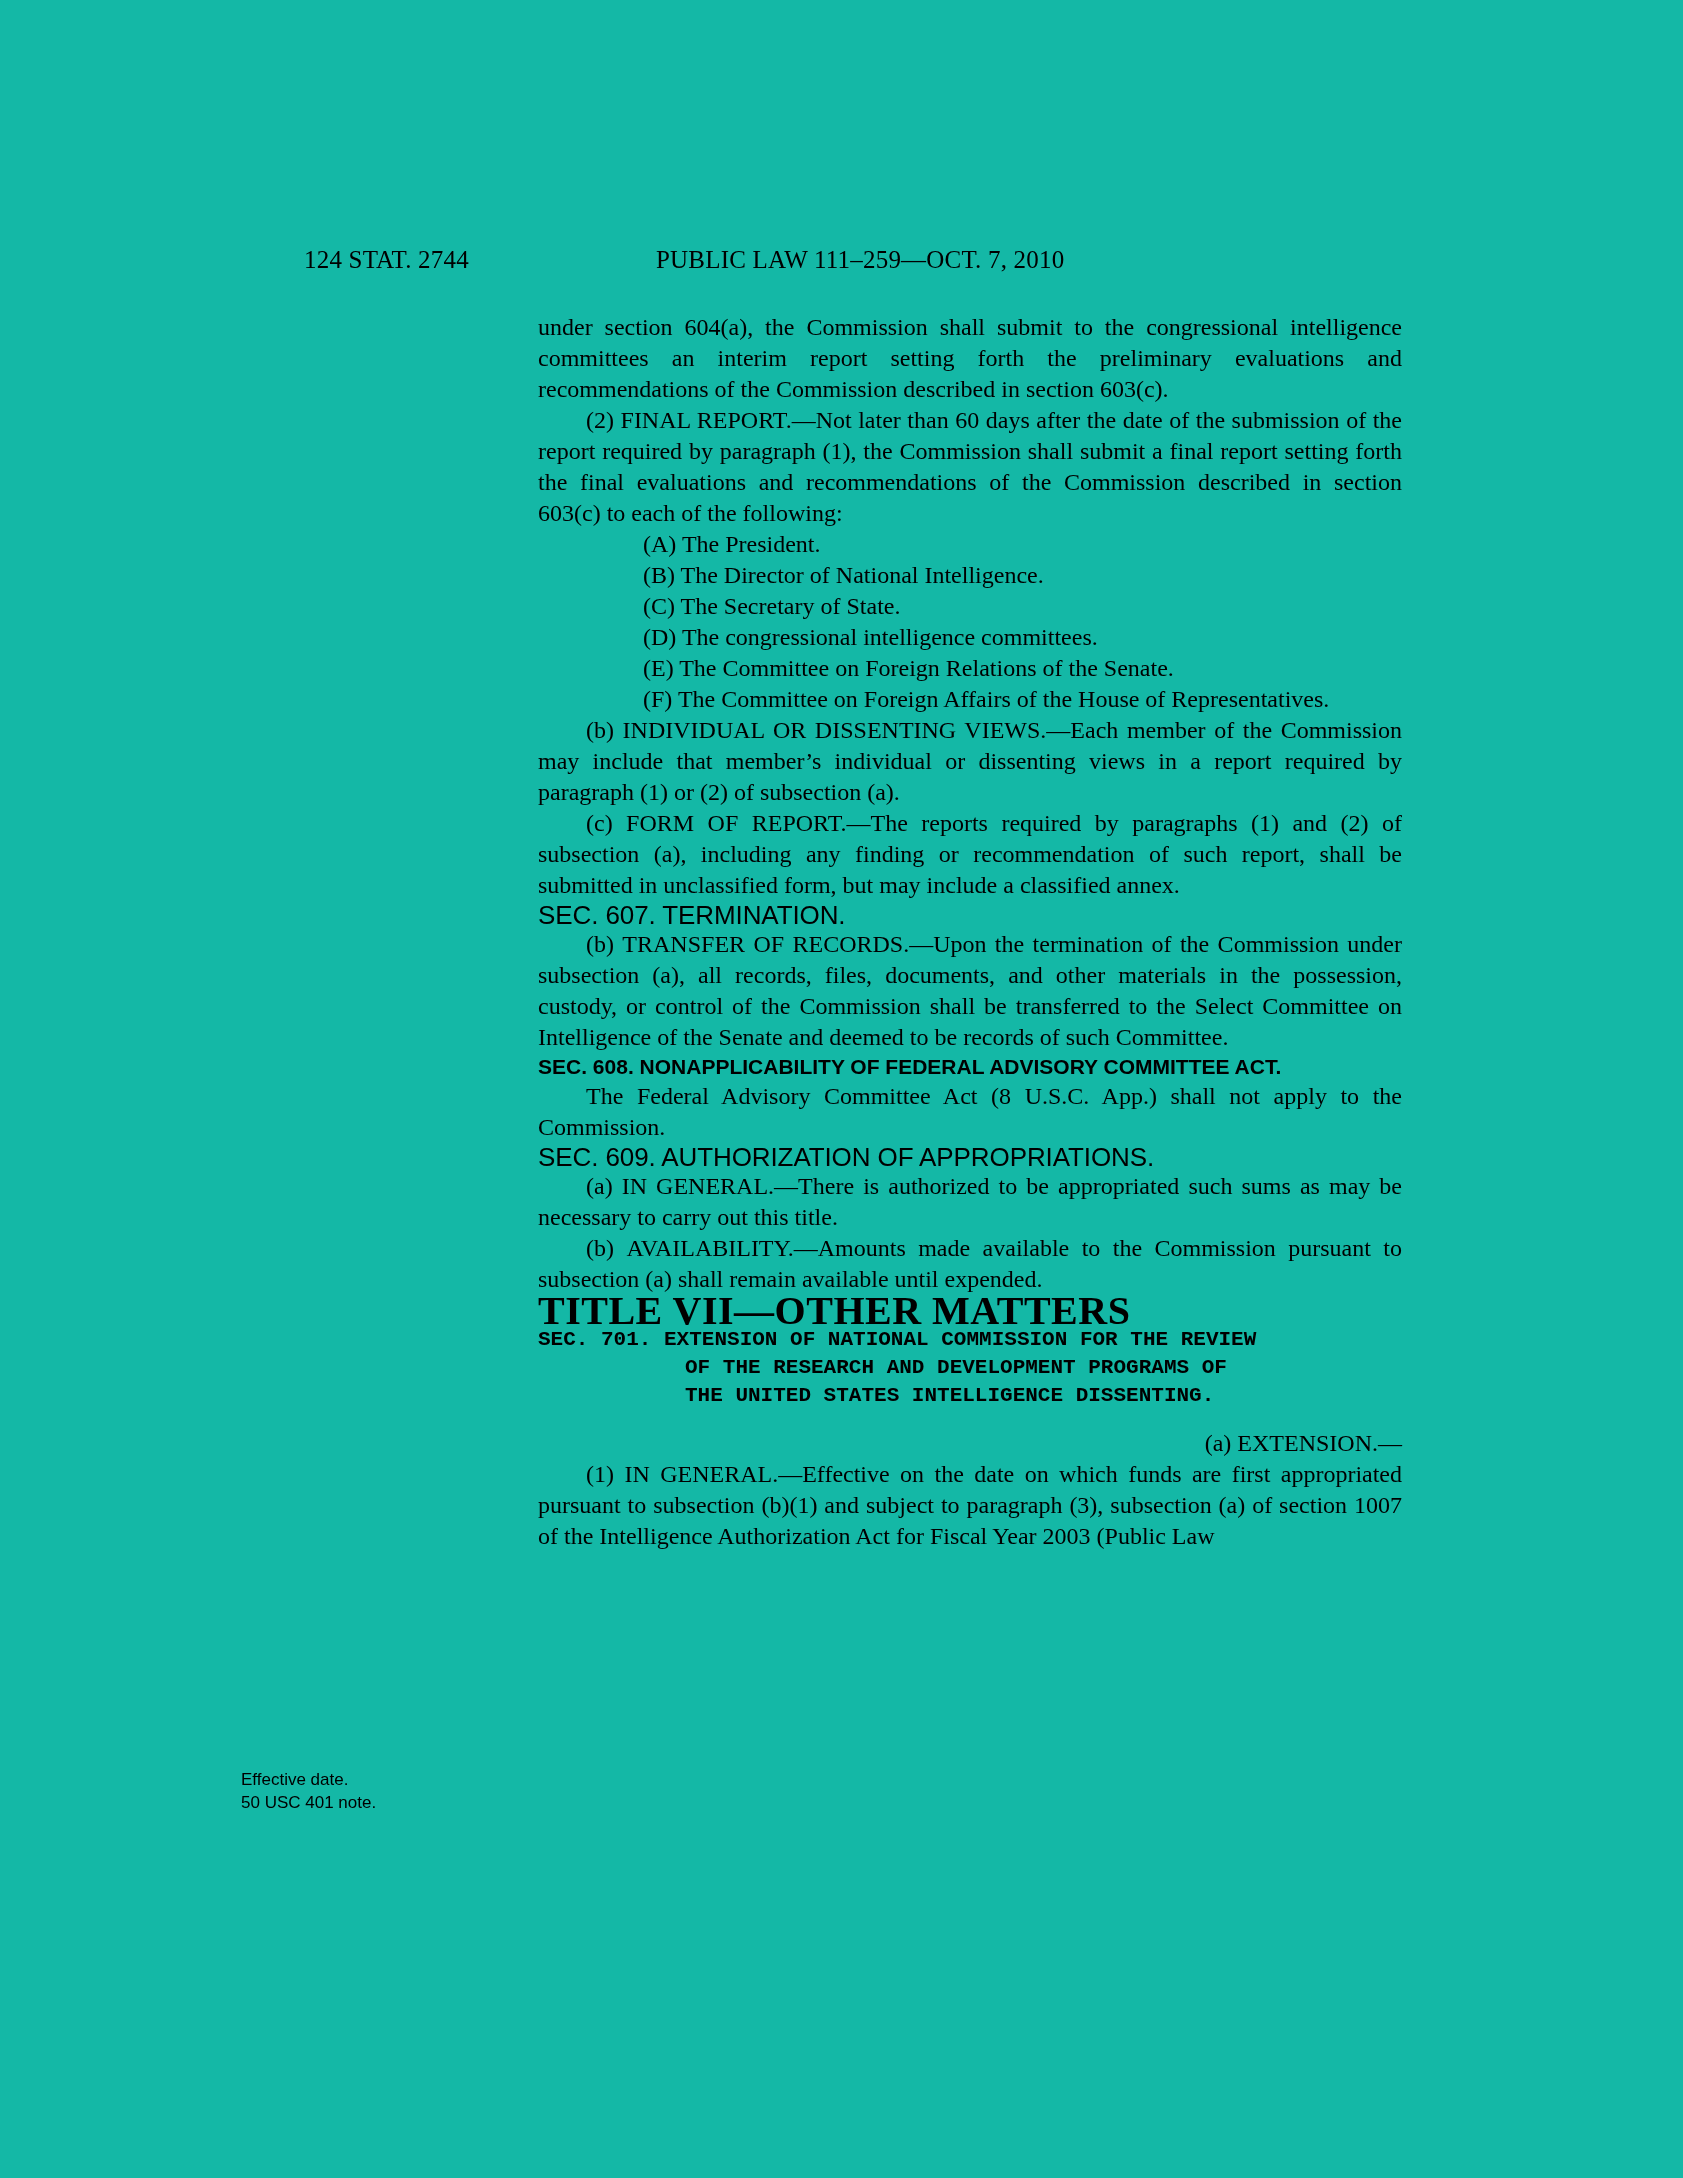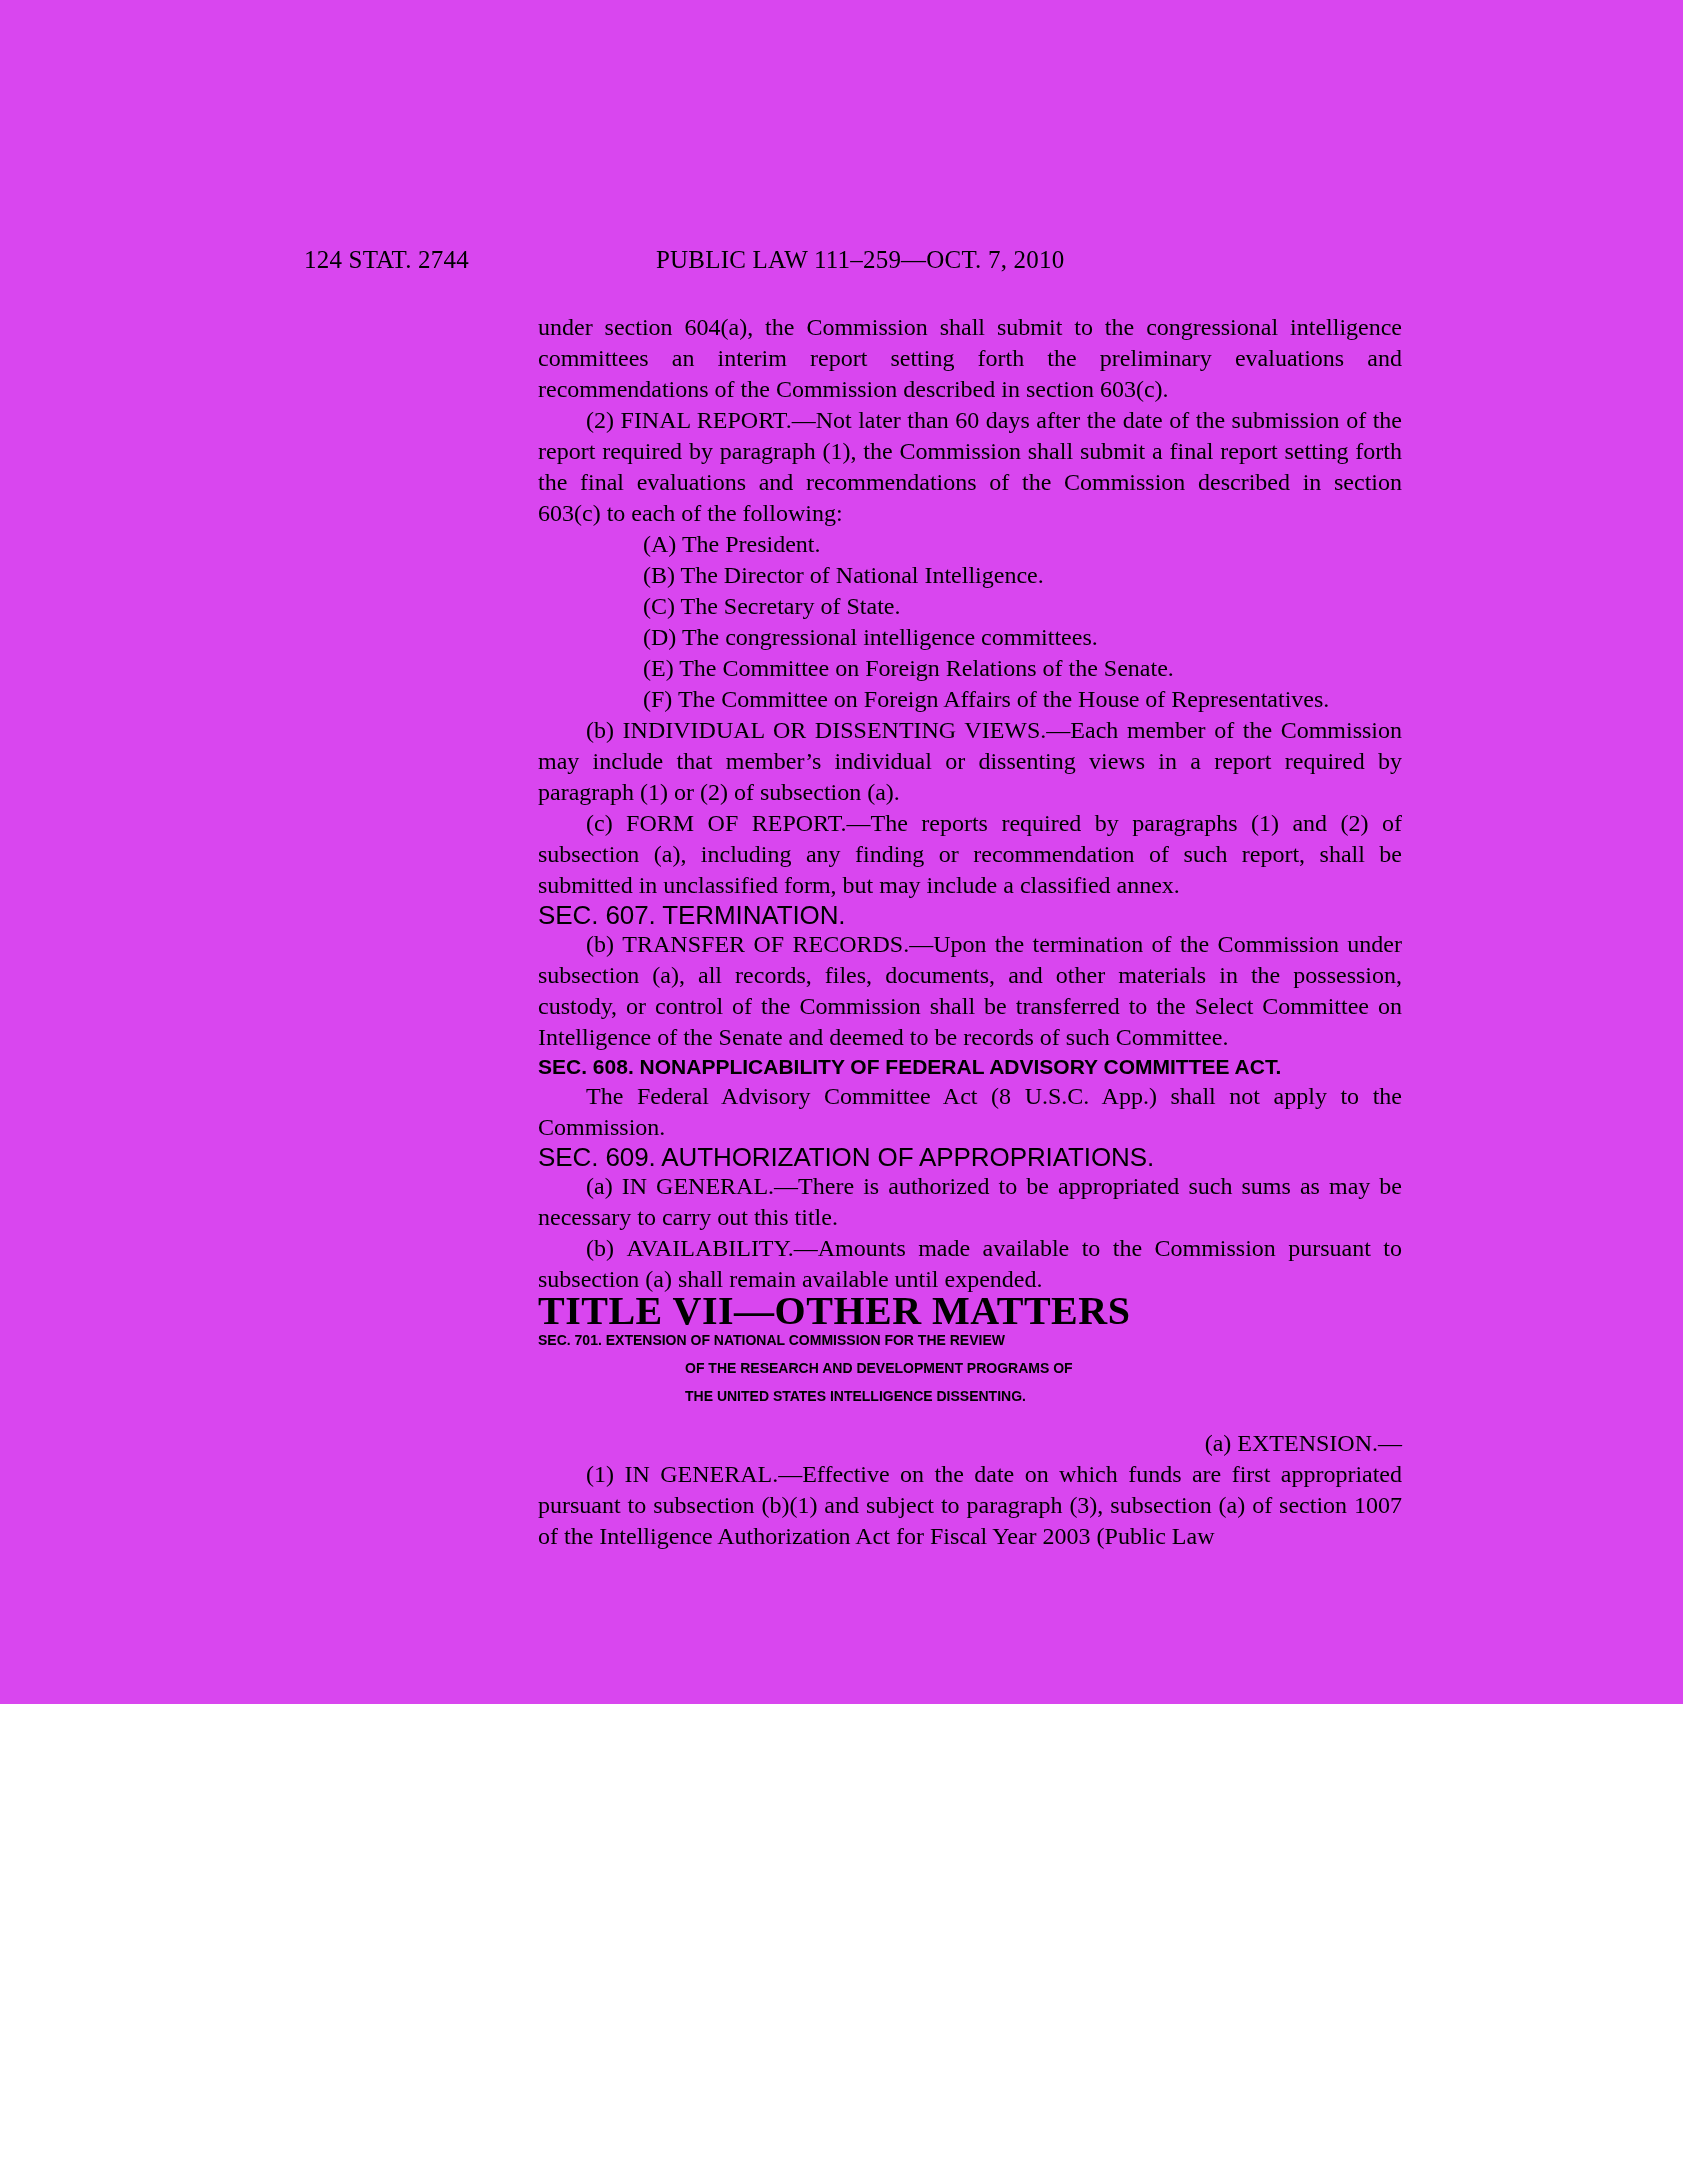--- a/index.html
+++ b/index.html
@@ -2,23 +2,23 @@
 <html><head>
 <meta charset="utf-8">
 <style>
   html, body {
     margin: 0;
     padding: 0;
     background: #ffffff;
   }
   .page {
     width: 1683px;
-    height: 1704px;
+    height: 2178px;
     position: relative;
-    background: #d946ef;
+    background: #14b8a6;
     font-family: "Liberation Serif", serif;
     color: #000000;
     box-sizing: border-box;
   }
 
   
   .runhead {
     position: absolute;
     top: 246px;
     left: 0;
@@ -83,23 +83,23 @@
   .sechead-hang {
     font-family: "Liberation Sans", sans-serif;
     font-weight: bold;
     font-size: 21px;
     line-height: 28px;
     text-align: left;
     padding-left: 147px;
     text-indent: -147px;
   }
   .sechead-center-ind {
-    font-family: Liberation Sans, sans-serif;
+    font-family: Liberation Mono, monospace;
     font-weight: bold;
-    font-size: 14px;
+    font-size: 21px;
     line-height: 28px;
     text-align: left;
     text-indent: 0;
   }
   .gap-before { margin-top: 22px; }
   .gap-after  { margin-bottom: 18px; }
 
   .title-block {
     text-align: center;
     font-family: "Liberation Serif", serif;

